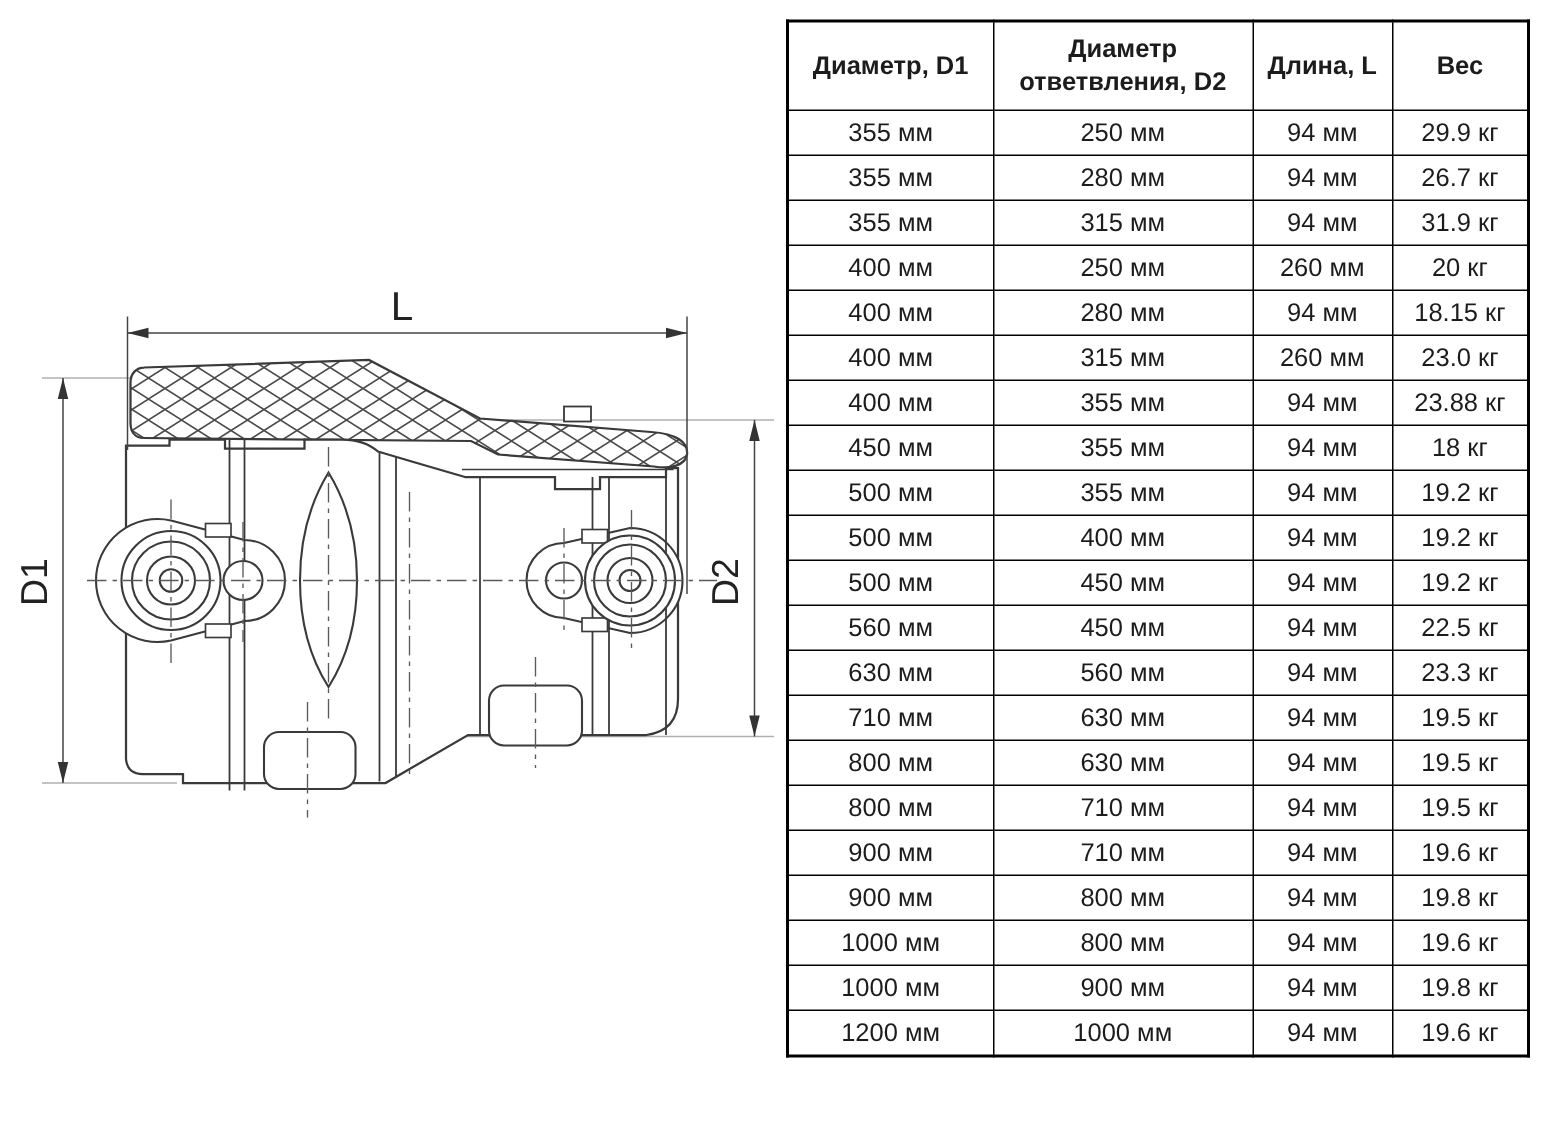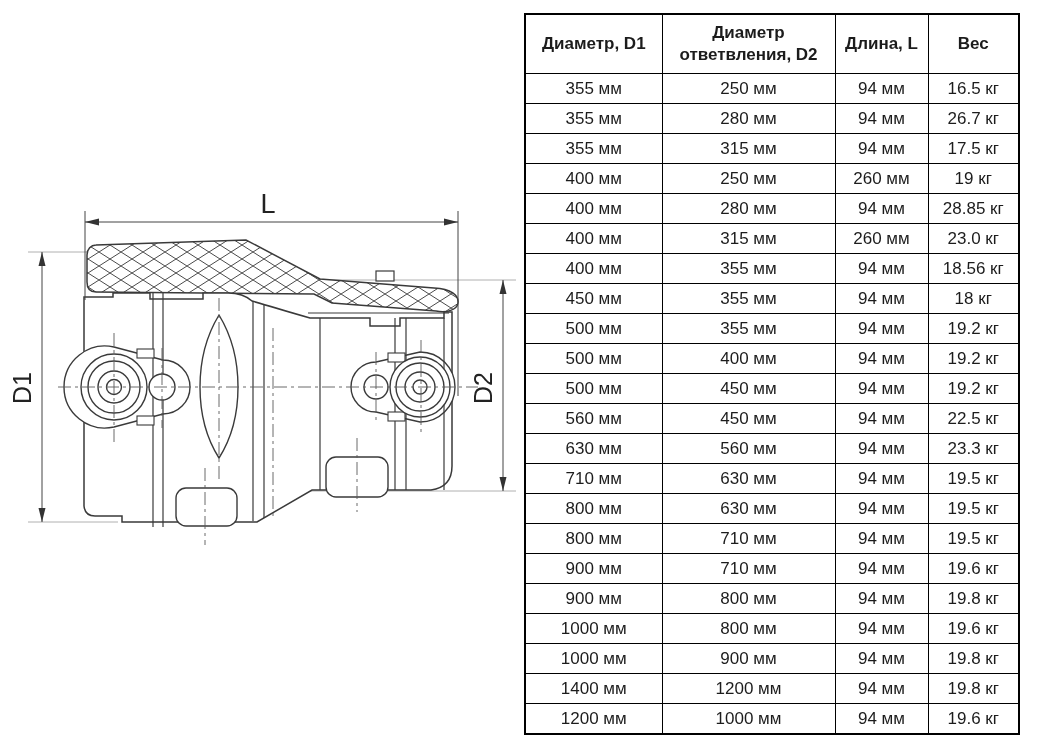--- a/index.html
+++ b/index.html
@@ -148,57 +148,57 @@
           <th>Диаметр ответвления, D2</th>
           <th>Длина, L</th>
           <th>Вес</th>
         </tr>
     </thead>
     <tbody>
         <tr>
           <td>355 мм</td>
           <td>250 мм</td>
           <td>94 мм</td>
-          <td>16.5 кг</td>
+          <td>29.9 кг</td>
         </tr>
         <tr>
           <td>355 мм</td>
           <td>280 мм</td>
           <td>94 мм</td>
           <td>26.7 кг</td>
         </tr>
         <tr>
           <td>355 мм</td>
           <td>315 мм</td>
           <td>94 мм</td>
-          <td>17.5 кг</td>
+          <td>31.9 кг</td>
         </tr>
         <tr>
           <td>400 мм</td>
           <td>250 мм</td>
           <td>260 мм</td>
-          <td>19 кг</td>
+          <td>20 кг</td>
         </tr>
         <tr>
           <td>400 мм</td>
           <td>280 мм</td>
           <td>94 мм</td>
-          <td>28.85 кг</td>
+          <td>18.15 кг</td>
         </tr>
         <tr>
           <td>400 мм</td>
           <td>315 мм</td>
           <td>260 мм</td>
           <td>23.0 кг</td>
         </tr>
         <tr>
           <td>400 мм</td>
           <td>355 мм</td>
           <td>94 мм</td>
-          <td>18.56 кг</td>
+          <td>23.88 кг</td>
         </tr>
         <tr>
           <td>450 мм</td>
           <td>355 мм</td>
           <td>94 мм</td>
           <td>18 кг</td>
         </tr>
         <tr>
           <td>500 мм</td>
           <td>355 мм</td>
@@ -265,26 +265,20 @@
           <td>94 мм</td>
           <td>19.6 кг</td>
         </tr>
         <tr>
           <td>1000 мм</td>
           <td>900 мм</td>
           <td>94 мм</td>
           <td>19.8 кг</td>
         </tr>
         <tr>
-          <td>1400 мм</td>
-          <td>1200 мм</td>
-          <td>94 мм</td>
-          <td>19.8 кг</td>
-        </tr>
-        <tr>
           <td>1200 мм</td>
           <td>1000 мм</td>
           <td>94 мм</td>
           <td>19.6 кг</td>
         </tr>
       </tbody>
   </table>
 
 </div>
 

